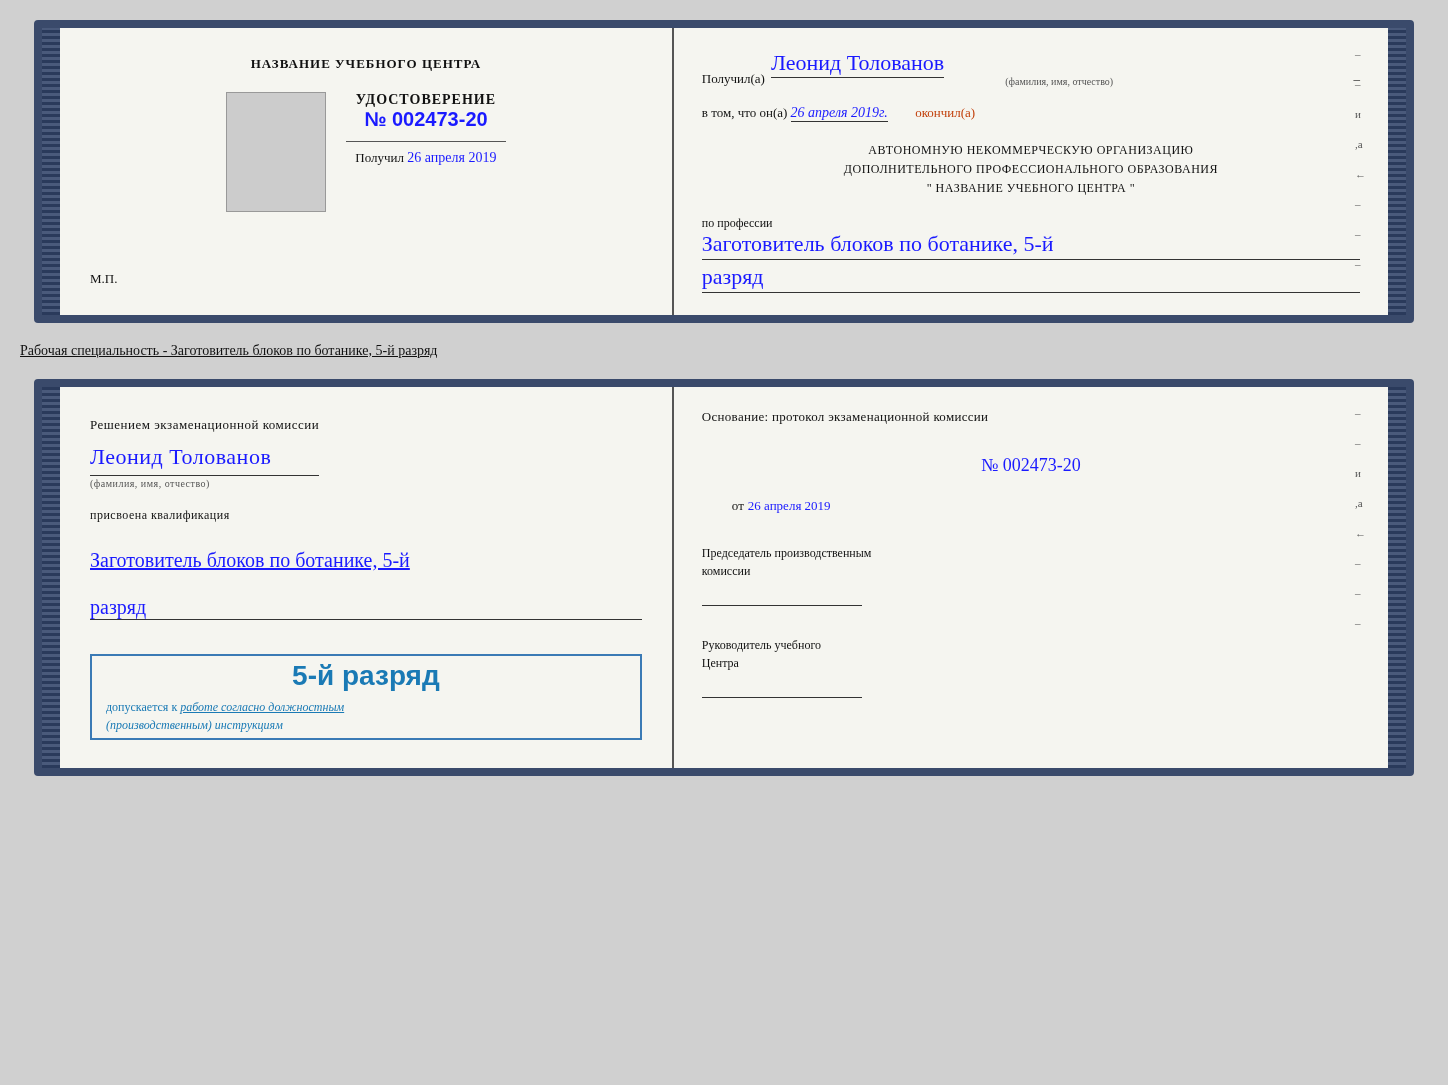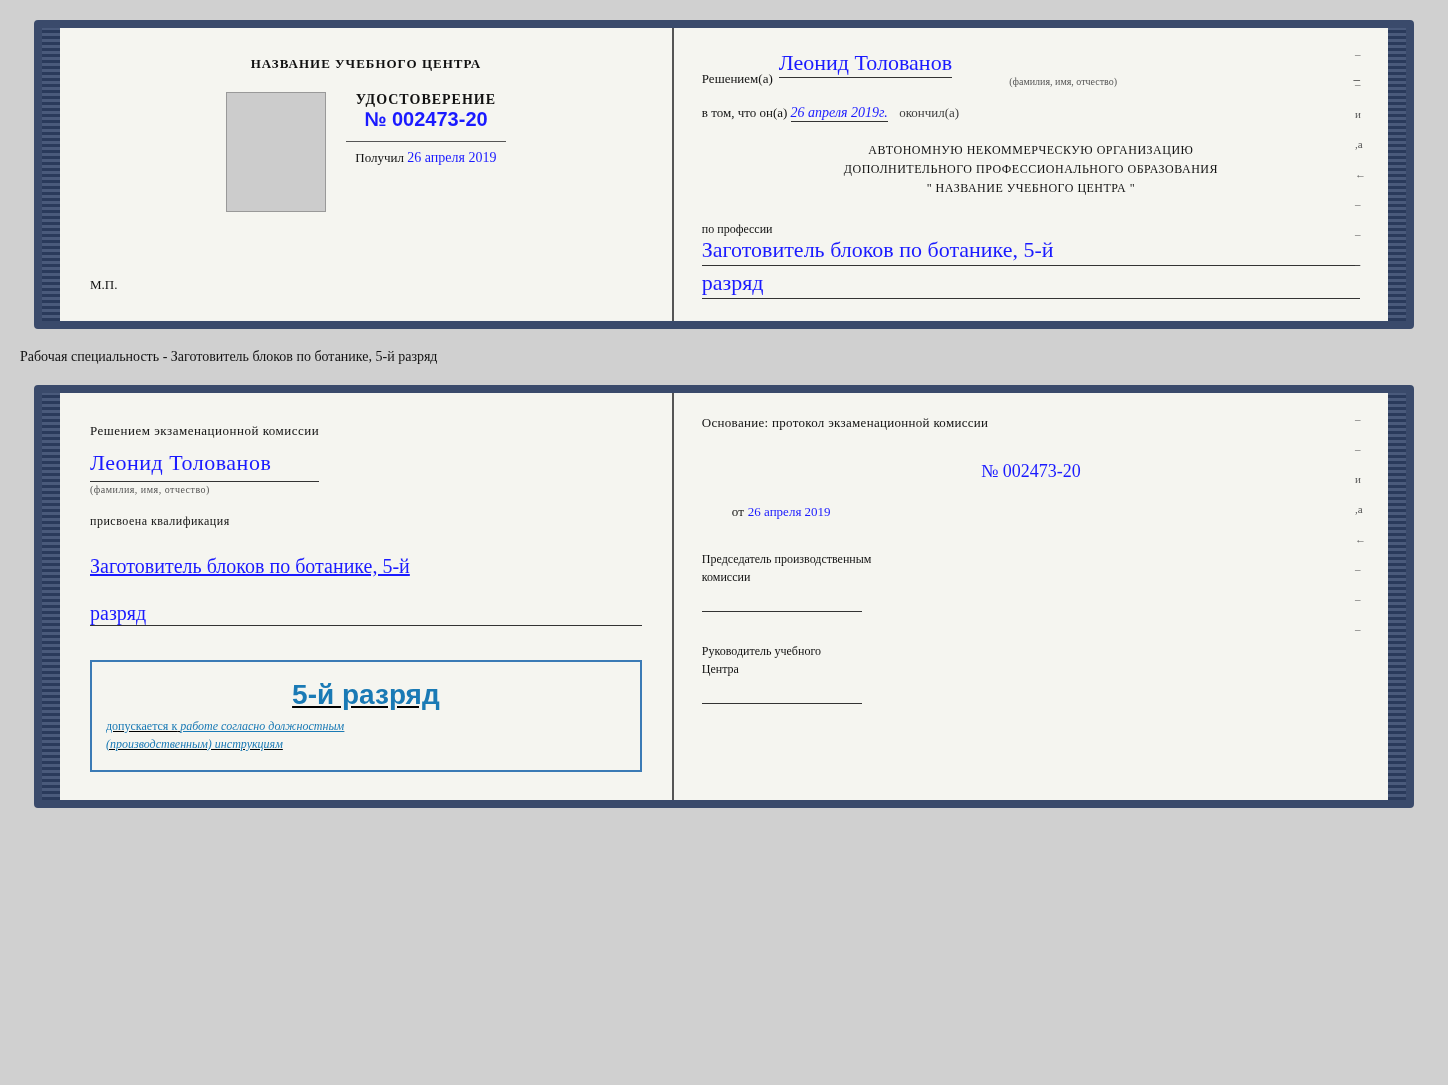--- a/index.html
+++ b/index.html
@@ -167,36 +167,35 @@
     .handwritten-date {
       font-size: 14px;
       color: #1a1aff;
       font-style: italic;
       border-bottom: 1px solid #333;
       padding-bottom: 1px;
     }
 
     .completed-text {
       font-size: 13px;
-      color: #404040;
-      margin-left: 8px;
+      color: #c2410c;
+      margin-left: 24px;
     }
 
     .org-block {
       font-size: 12px;
       color: #111;
       text-align: center;
       text-transform: uppercase;
       letter-spacing: 0.5px;
       line-height: 1.6;
       margin-top: 6px;
     }
 
     .profession-block {
-      margin-top: 6px;
     }
 
     .profession-label {
       font-size: 12px;
       color: #111;
     }
 
     .profession-handwritten {
       font-size: 22px;
       color: #1a1aff;
@@ -227,20 +226,21 @@
       font-size: 11px;
       color: #555;
     }
 
     
     .separator-label {
       font-size: 14px;
       color: #111;
       align-self: flex-start;
       padding: 2px 0;
+      text-decoration: underline;
     }
 
     
     .bottom-doc .doc-left {
       justify-content: flex-start;
       align-items: flex-start;
     }
 
     .decision-block {
       font-size: 13px;
@@ -279,24 +279,23 @@
       color: #1a1aff;
       font-family: 'Segoe Script', 'Brush Script MT', cursive;
       border-bottom: 1px solid #333;
       display: inline-block;
       width: 100%;
       margin-top: 4px;
     }
 
     .stamp-box {
       border: 2px solid #3a7ab5;
-      padding: 17px 14px;
+      padding: 4px 14px;
       margin-top: 14px;
       width: 100%;
-      text-decoration: underline;
     }
 
     .stamp-rank {
       font-size: 28px;
       font-weight: bold;
       color: #1a7ab5;
       text-align: center;
       font-family: 'Arial Black', 'Arial', sans-serif;
     }
 
@@ -387,21 +386,21 @@
         </div>
       </div>
     </div>
 
     <div class="mp-label">М.П.</div>
   </div>
 
   <div class="doc-right">
 
     <div class="recipient-line">
-      <span class="static-text">Решением(а)</span>
+      <span class="static-text">Получил(а)</span>
       <div style="flex:1;">
         <span class="handwritten-name">Леонид Толованов</span>
         <span class="sub-label">(фамилия, имя, отчество)</span>
       </div>
       <span class="static-text">–</span>
     </div>
 
     <div class="date-line">
       <span class="static-text">в том, что он(а)</span>
       <span class="handwritten-date">26 апреля 2019г.</span>

